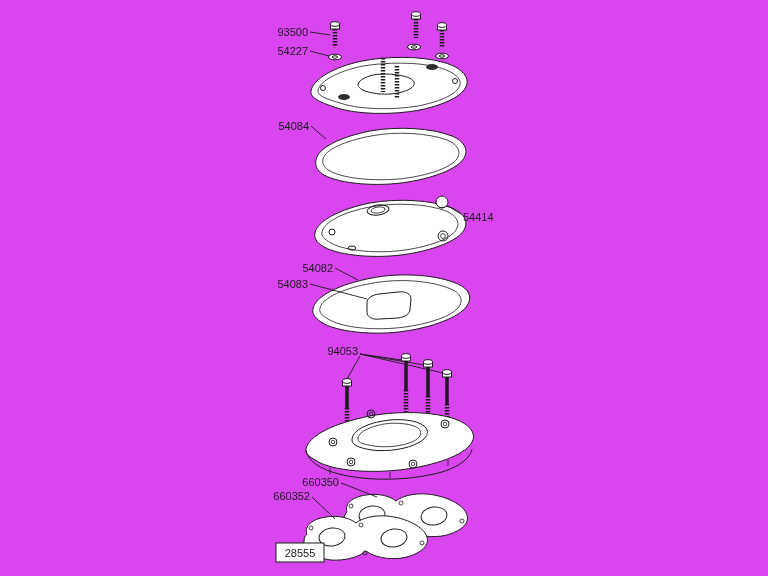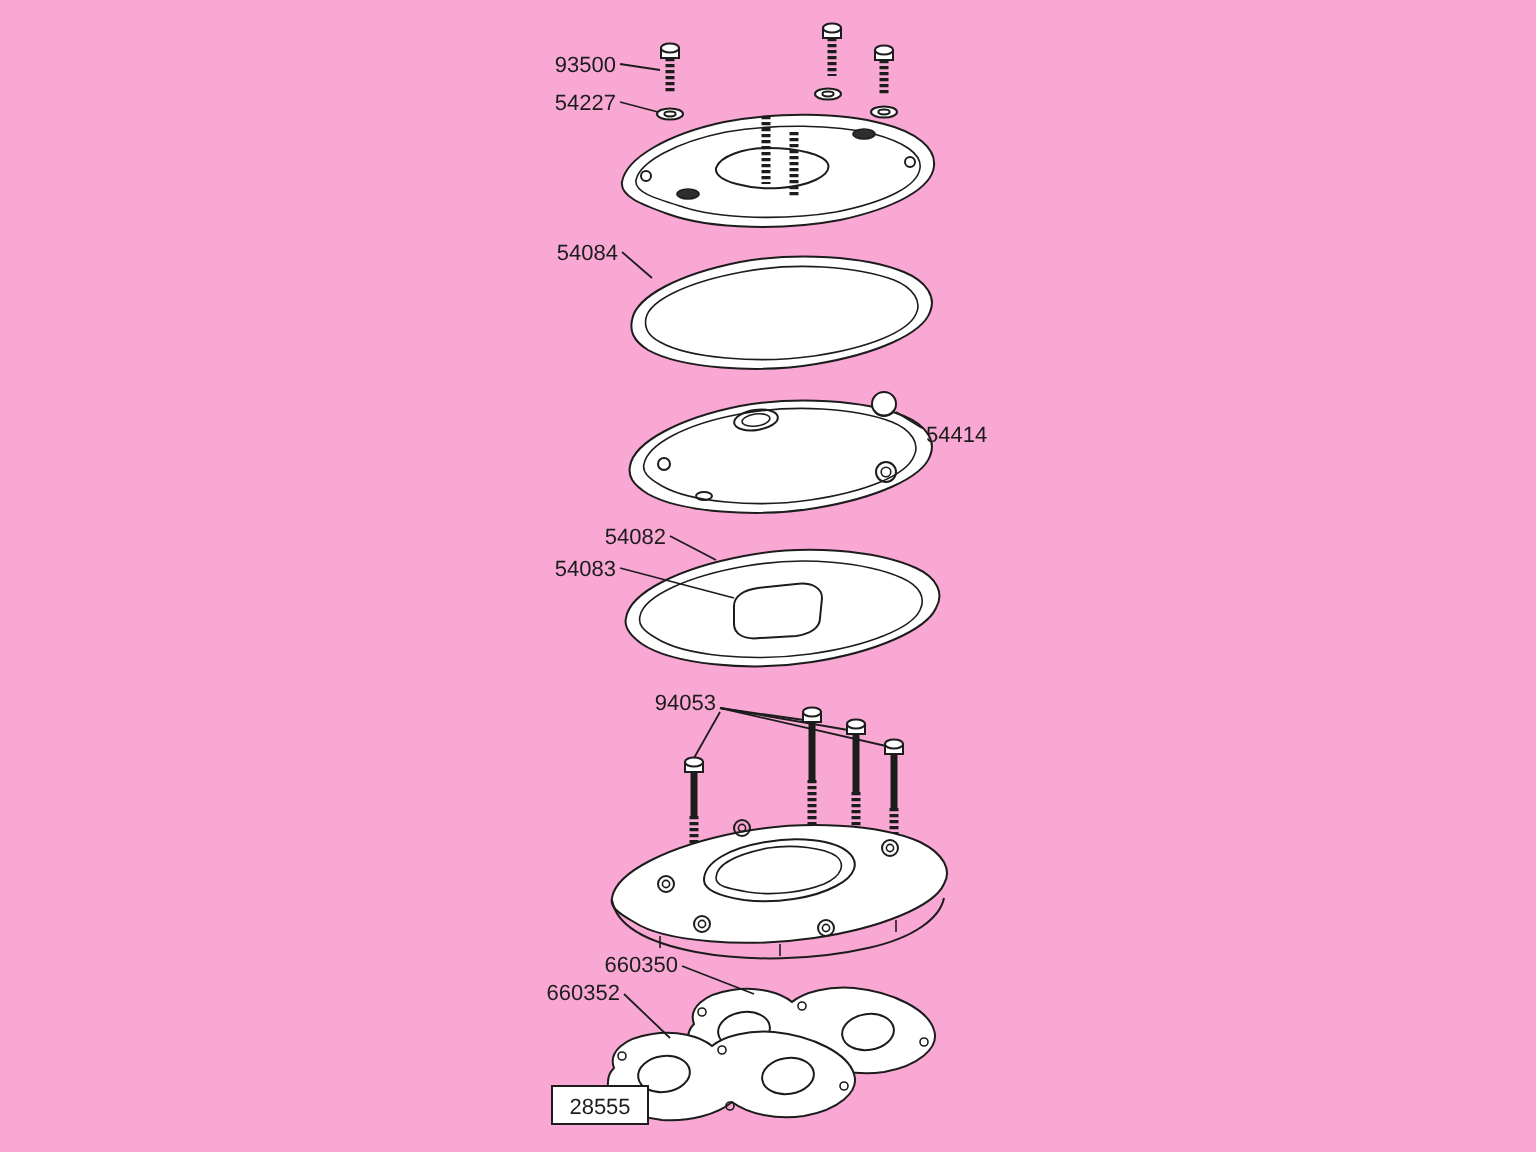--- a/index.html
+++ b/index.html
@@ -1,16 +1,16 @@
 <!DOCTYPE html>
 <html><head>
 <meta charset="utf-8">
 <style>
   html,body{margin:0;padding:0;background:#fff;}
-  .stage{position:relative;width:768px;height:576px;background:#f9a8d4;overflow:hidden;
+  .stage{position:relative;width:768px;height:576px;background:#d946ef;overflow:hidden;
          font-family:"Liberation Sans", sans-serif;}
   svg{display:block;}
   .shape{fill:#ffffff;stroke:#1c1c1c;stroke-width:1;}
   .line{fill:none;stroke:#1c1c1c;stroke-width:1;}
   .thin{fill:none;stroke:#1c1c1c;stroke-width:0.8;}
   .thread{stroke:#1c1c1c;stroke-width:4.5;stroke-dasharray:1.6 1.4;fill:none;}
   .shaft{stroke:#1c1c1c;stroke-width:3.5;fill:none;}
   .dark{fill:#2e2e2e;stroke:#1c1c1c;stroke-width:0.8;}
   .leader{stroke:#1c1c1c;stroke-width:0.9;fill:none;}
   .lbl{font:11px "Liberation Sans", sans-serif;fill:#1c1c1c;}

